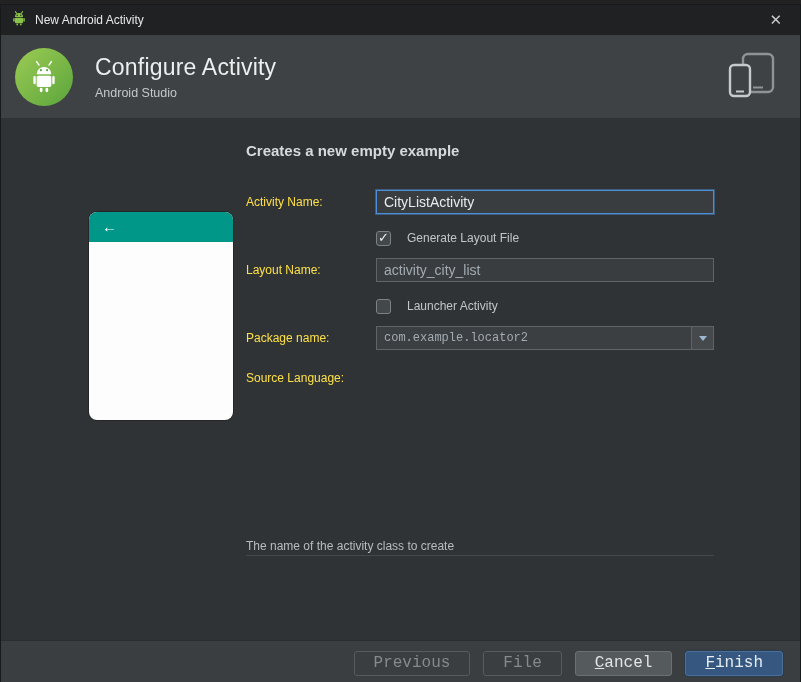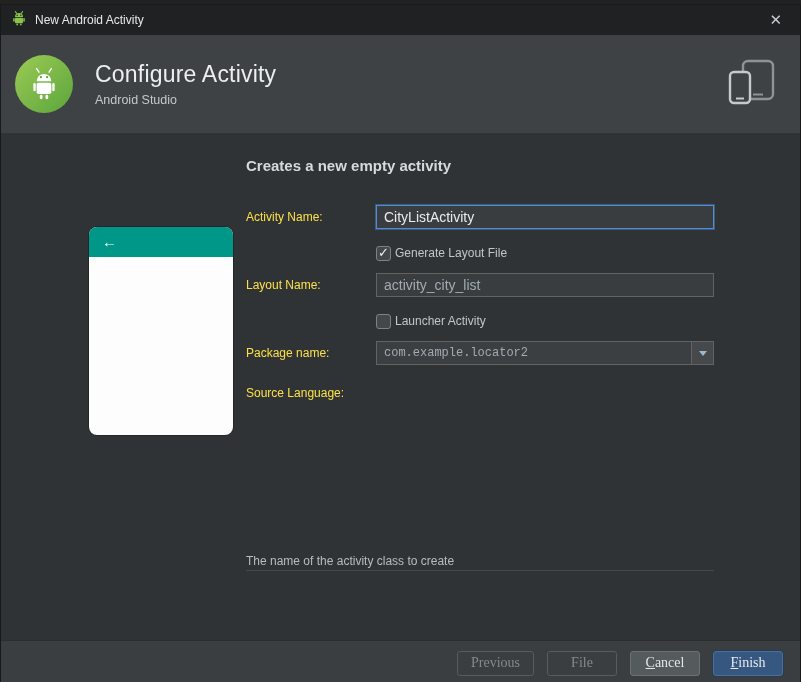--- a/index.html
+++ b/index.html
@@ -21,21 +21,21 @@
     height:30px;background:#1f2123;display:flex;align-items:center;
     padding:0 10px;gap:8px;flex:0 0 auto;
   }
   .titlebar .win-title{font-size:12px;color:#e6e8ea;}
   .titlebar .close-btn{
     margin-left:auto;color:#c9cccf;font-size:15px;line-height:30px;
     padding:0 8px;cursor:pointer;
   }
   
   .header{
-    height:98px;background:#3e4244;display:flex;align-items:center;
+    height:83px;background:#3e4244;display:flex;align-items:center;
     padding:0 0 0 14px;flex:0 0 auto;
   }
   .logo-circle{
     width:58px;height:58px;border-radius:50%;
     background:linear-gradient(135deg,#9ccb54 0%,#5ba53c 100%);
     display:flex;align-items:center;justify-content:center;flex:0 0 auto;
   }
   .header-text{margin-left:22px;}
   .header-title{font-size:23px;font-weight:400;color:#eceeef;letter-spacing:.2px;}
   .header-subtitle{font-size:12.5px;color:#c4c8cb;margin-top:5px;}
@@ -87,21 +87,21 @@
   .combo .combo-arrow{
     flex:0 0 22px;background:#45494b;border-left:1px solid #5f6466;
     display:flex;align-items:center;justify-content:center;cursor:pointer;
   }
   .combo .combo-arrow .tri{
     width:0;height:0;border-left:4px solid transparent;
     border-right:4px solid transparent;border-top:5px solid #9db8d2;
   }
   .checkbox-row{
     position:absolute;left:375px;height:18px;display:flex;
-    align-items:center;gap:4px;cursor:pointer;
+    align-items:center;gap:16px;cursor:pointer;
   }
   .checkbox{
     width:15px;height:15px;border:1px solid #7d8284;border-radius:3px;
     background:#43494b;position:relative;flex:0 0 auto;
   }
   .checkbox.checked::after{
     content:"\2713";position:absolute;left:1px;top:-2px;
     color:#eef0f2;font-size:13px;font-weight:bold;
   }
   .checkbox-label{font-size:12px;color:#c2c6c9;}
@@ -111,22 +111,22 @@
   .help-text{
     position:absolute;left:245px;top:421px;font-size:12px;color:#b9bdc0;
   }
   
   .footer{
     height:45px;flex:0 0 auto;background:#3a3e40;border-top:1px solid #2b2e30;
     display:flex;align-items:center;justify-content:flex-end;
     padding-right:17px;gap:13px;
   }
   .btn{
-    height:25px;min-width:70px;padding:0 13px;font-size:14px;
-    font-family:Liberation Serif, serif;border-radius:3px;cursor:pointer;
+    height:25px;min-width:70px;padding:0 19px;font-size:16px;
+    font-family:Liberation Mono, monospace;border-radius:3px;cursor:pointer;
   }
   .btn.ghost{background:#3a3e40;border:1px solid #565b5d;color:#87898c;}
   .btn.normal{background:#555a5c;border:1px solid #6b7072;color:#e3e5e7;}
   .btn.primary{
     background:var(--finish-button,#365880);border:1px solid #4a7099;
     color:#e6ebf0;box-shadow:0 0 0 1px rgba(31,58,87,.6);
   }
   .mn{text-decoration:underline;}
 </style>
 </head>
@@ -181,21 +181,21 @@
         <rect x="17" y="3" width="30" height="38" rx="5" fill="none" stroke="#8e9396" stroke-width="2.4"></rect>
         <line x1="27" y1="36.5" x2="37" y2="36.5" stroke="#8e9396" stroke-width="2"></line>
         <rect x="4" y="14" width="20" height="31" rx="4" fill="#3e4244" stroke="#c6cacd" stroke-width="2.4"></rect>
         <line x1="10" y1="40.5" x2="18" y2="40.5" stroke="#c6cacd" stroke-width="2"></line>
       </svg>
     </div>
   </div>
 
   <div class="body">
 
-    <div class="step-heading">Creates a new empty activity</div>
+    <div class="step-heading">Creates a new empty example</div>
 
     <div class="preview">
       <div class="preview-appbar">
         <span>←</span>
       </div>
     </div>
 
     <div class="field-label" style="top:72px;">Activity Name:</div>
     <div class="field" style="top:72px;">
       <input class="text-input focused" type="text" autofocus="" value="CityListActivity" style="">

